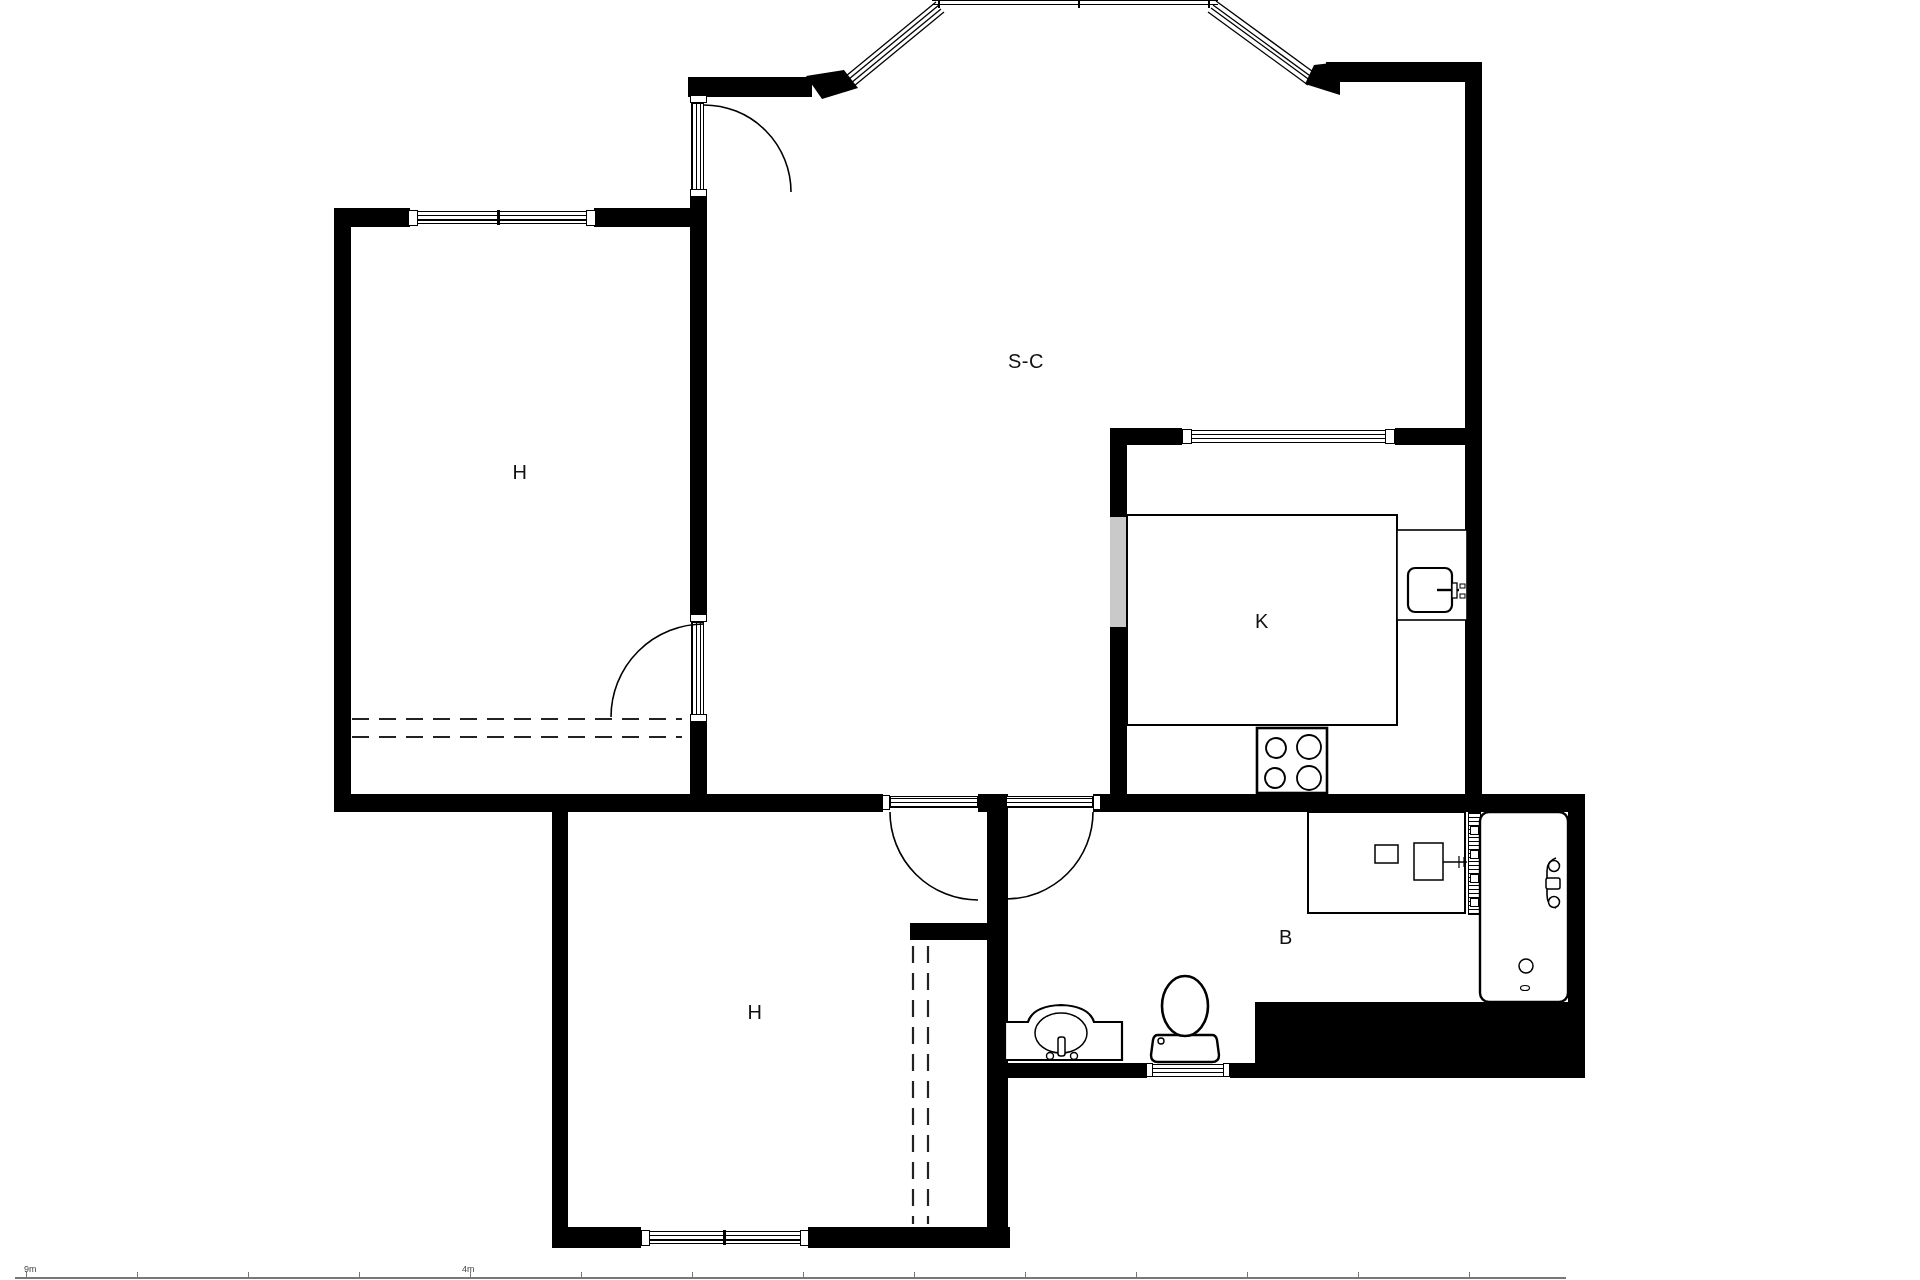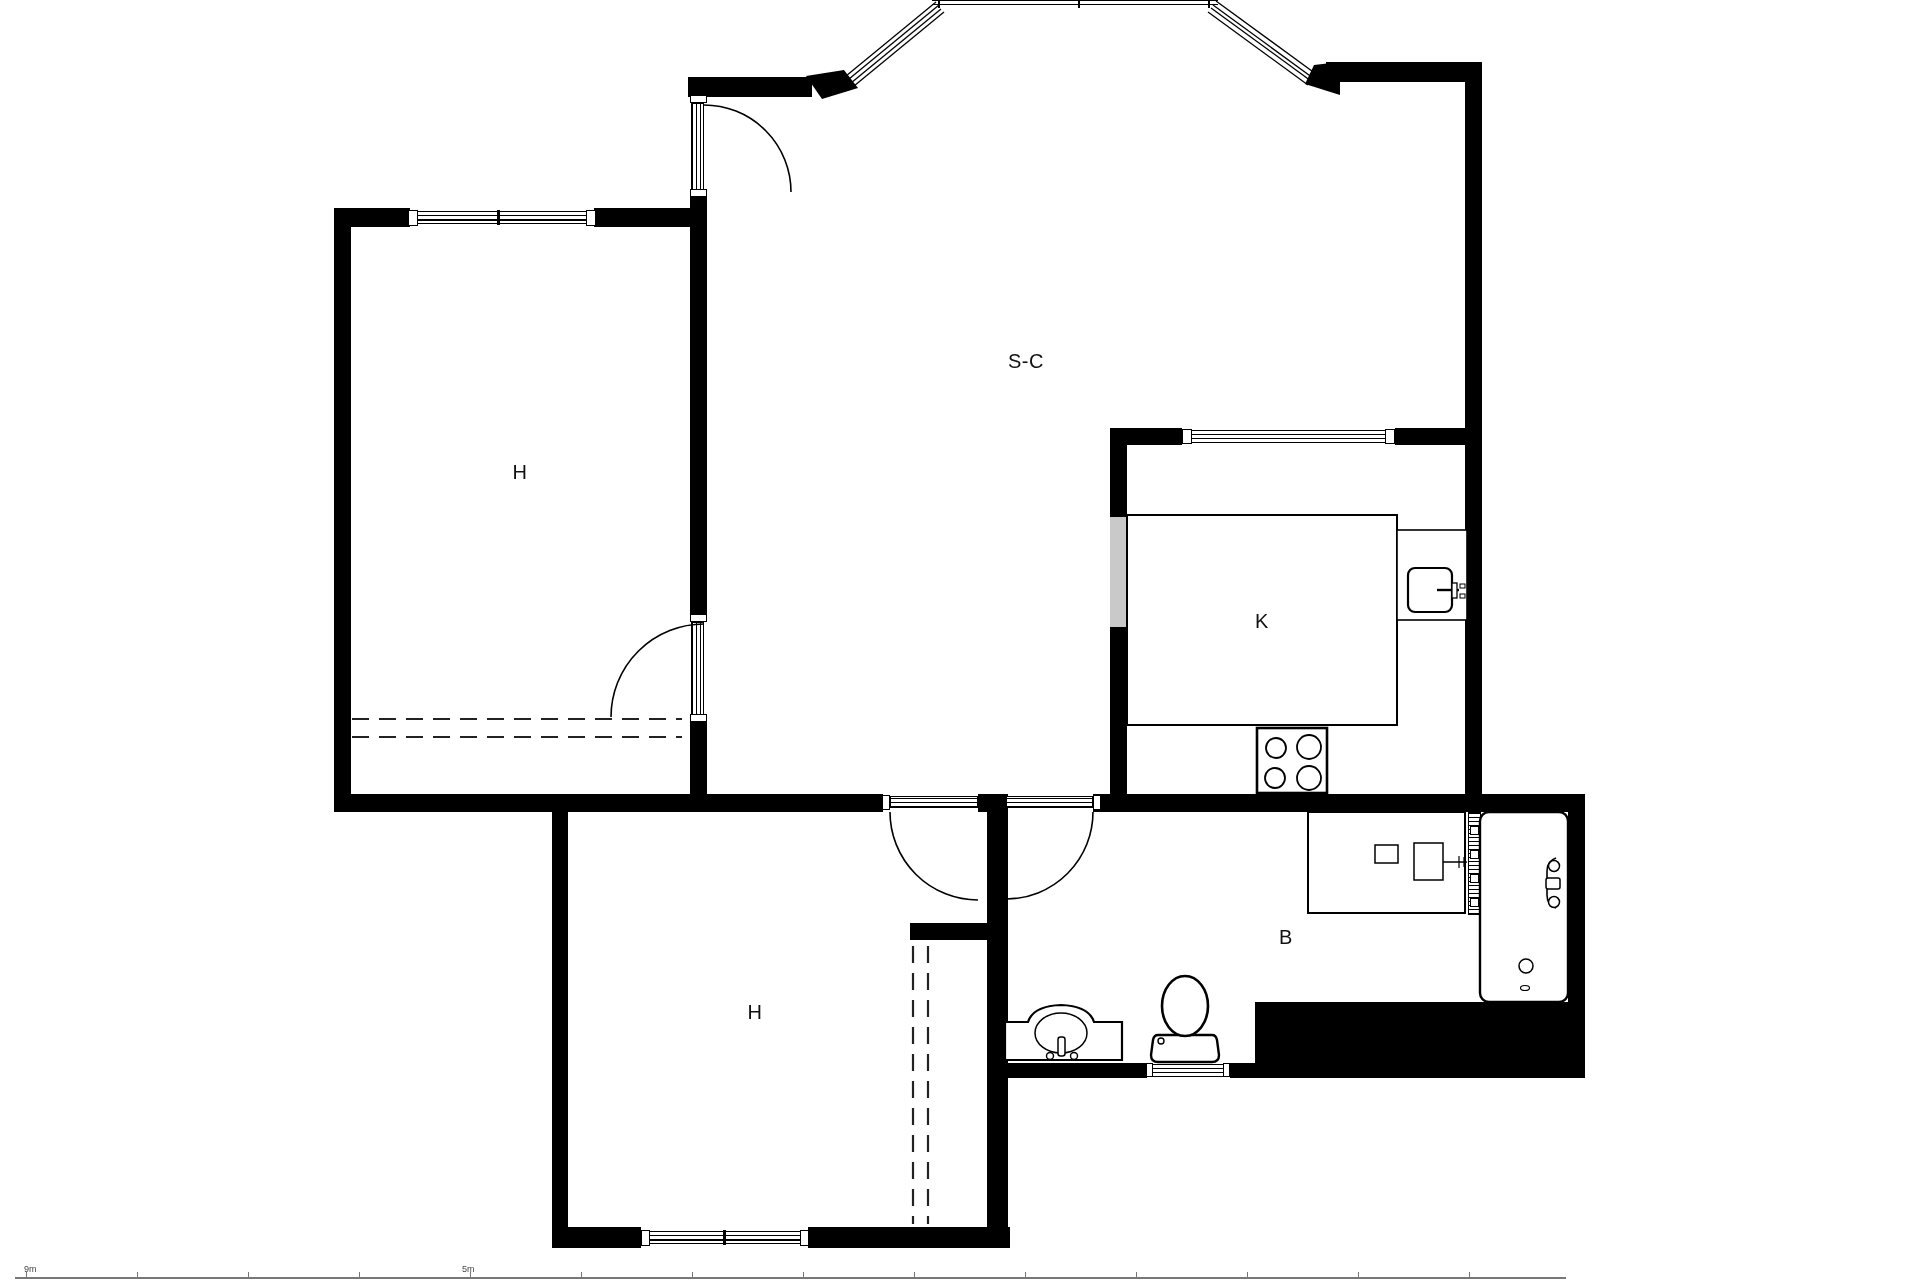--- a/index.html
+++ b/index.html
@@ -185,15 +185,15 @@
 
   <span class="label" style="left:520px;top:472px;">H</span>
   <span class="label" style="left:1026px;top:361px;">S-C</span>
   <span class="label" style="left:1262px;top:621px;">K</span>
   <span class="label" style="left:755px;top:1012px;">H</span>
   <span class="label" style="left:1286px;top:937px;">B</span>
 
   <div id="scale-ticks"></div>
   <div id="scale-line"></div>
   <span class="scale-label" style="left:24px;top:1264px;">9m</span>
-  <span class="scale-label" style="left:462px;top:1264px;">5m</span>
+  <span class="scale-label" style="left:462px;top:1264px;">4m</span>
 
 </div>
 
 </body></html>

